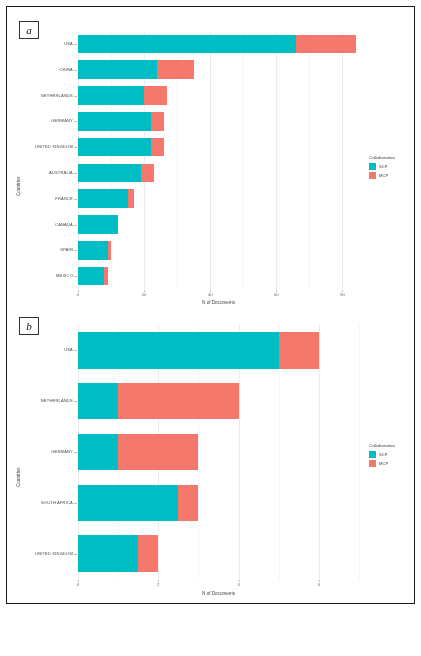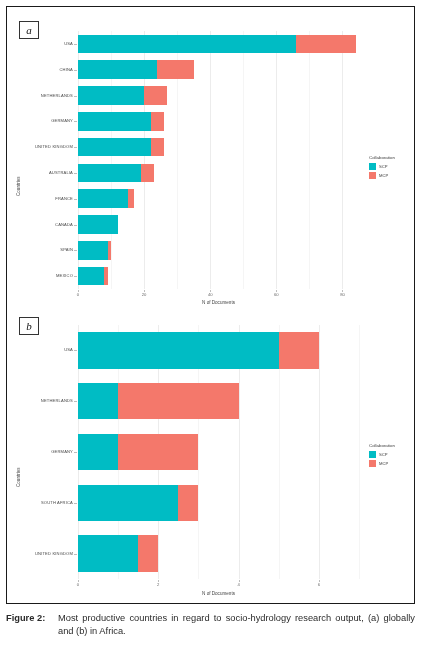--- a/index.html
+++ b/index.html
@@ -322,18 +322,14 @@
         </div>
         <div class="legend-item">
           <span class="legend-swatch" style="background:#f4786b"></span>
           <span class="legend-label">MCP</span>
         </div>
       </div>
     </div>
 
   </div>
 
-  <div class="caption">
-    <span class="caption-label">Figure 2:</span>
-    <span class="caption-text">Most productive countries in regard to socio-hydrology research output, (a) globally and (b) in Africa.</span>
-  </div>
 
 </div>
 
 </body></html>

